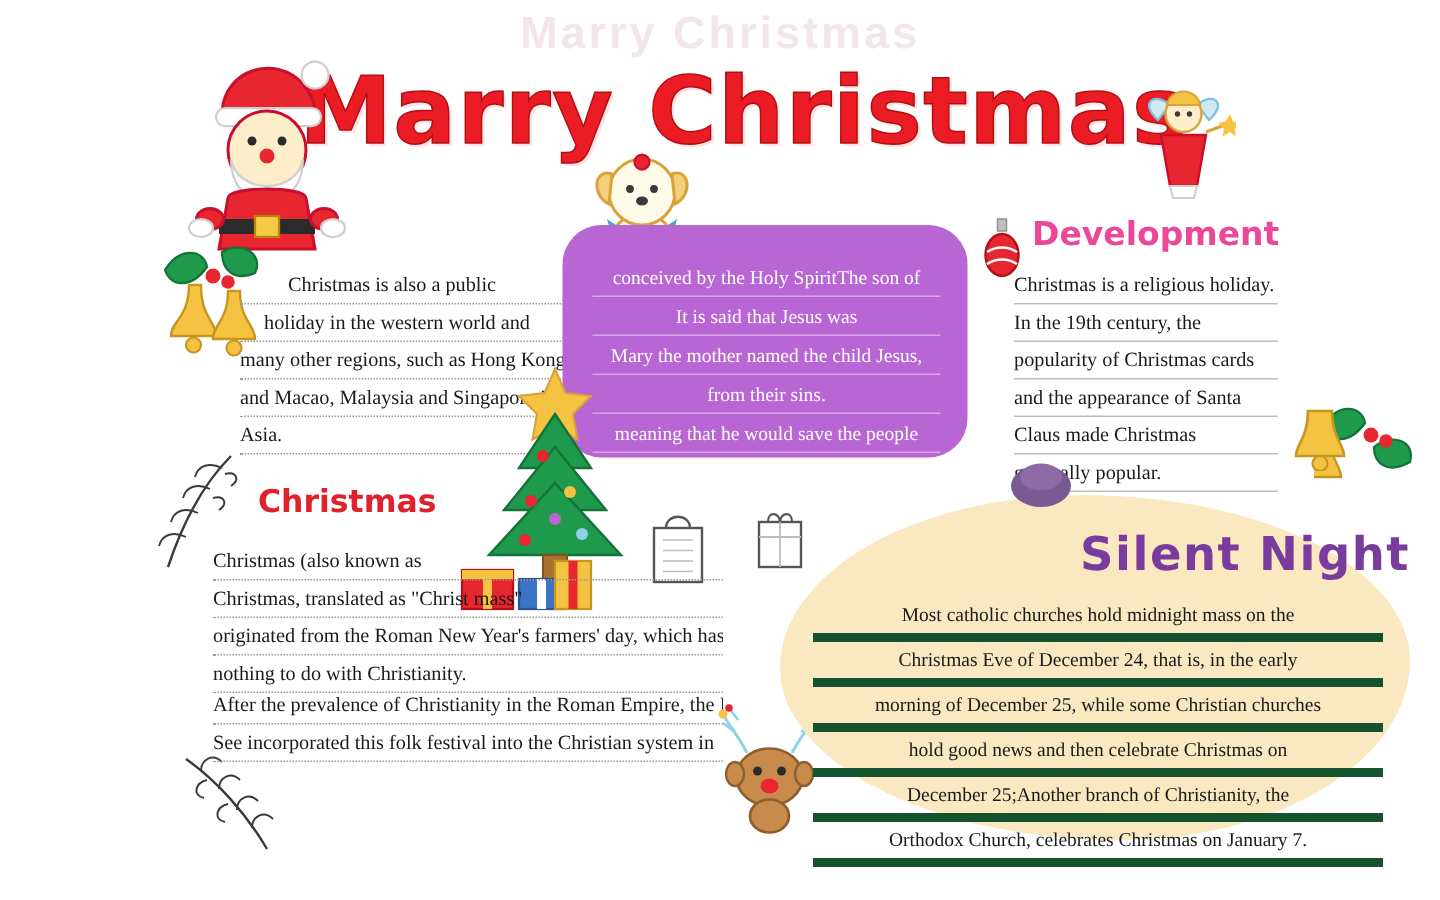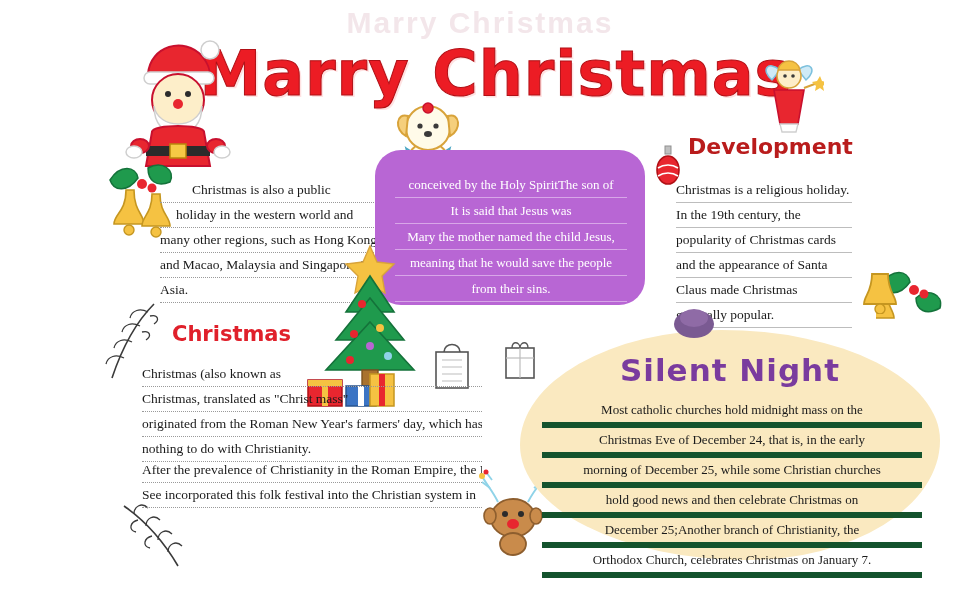--- a/index.html
+++ b/index.html
@@ -68,23 +68,23 @@
   }
 
   
   .heading {
     position: absolute;
     font-family: "DejaVu Sans", sans-serif;
     font-weight: bold;
   }
   .heading.development {
     left: 688px;
-    top: 134px;
+    top: 144px;
     font-size: 22px;
-    color: #b91c1c;
+    color: #ec4899;
   }
   .heading.christmas {
     left: 172px;
     top: 322px;
     font-size: 21px;
     color: #e0202b;
   }
 
   
   .purple-box {
@@ -120,21 +120,21 @@
     width: 420px;
     height: 230px;
     background: #fae9c0;
     border-radius: 48% 52% 46% 54% / 50% 48% 52% 50%;
   }
   .blob-title {
     position: absolute;
     left: 520px;
     top: 352px;
     width: 420px;
-    text-align: center;
+    text-align: right;
     font-family: "DejaVu Sans", sans-serif;
     font-weight: bold;
     font-size: 31px;
     color: #7a3b9e;
     letter-spacing: 1px;
   }
   .blob-text {
     position: absolute;
     left: 542px;
     top: 398px;
@@ -249,22 +249,22 @@
     <div class="line">many other regions, such as Hong Kong</div>
     <div class="line">and Macao, Malaysia and Singapore in</div>
     <div class="line">Asia.</div>
   </div>
 
   <div class="purple-box">
     <div class="inner">
       <div class="line">conceived by the Holy SpiritThe son of</div>
       <div class="line">It is said that Jesus was</div>
       <div class="line">Mary the mother named the child Jesus,</div>
+      <div class="line">from their sins.</div>
       <div class="line">meaning that he would save the people</div>
-      <div class="line">from their sins.</div>
     </div>
   </div>
 
   <div class="ornament-wire">
     <svg width="28" height="48" viewBox="0 0 28 48">
       <rect x="11" y="2" width="6" height="8" fill="#c0c0c0" stroke="#8f8f8f" stroke-width="1"></rect>
       <ellipse cx="14" cy="26" rx="11" ry="14" fill="#e8262f" stroke="#b11016" stroke-width="1.6"></ellipse>
       <path d="M4 24 C10 20 18 20 24 24" stroke="#ffffff" stroke-width="1.6" fill="none"></path>
       <path d="M4 32 C10 28 18 28 24 32" stroke="#ffffff" stroke-width="1.6" fill="none"></path>
     </svg>

